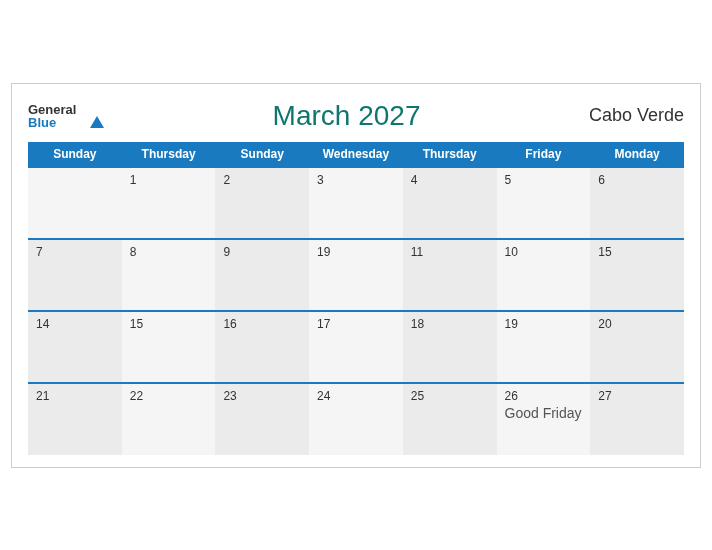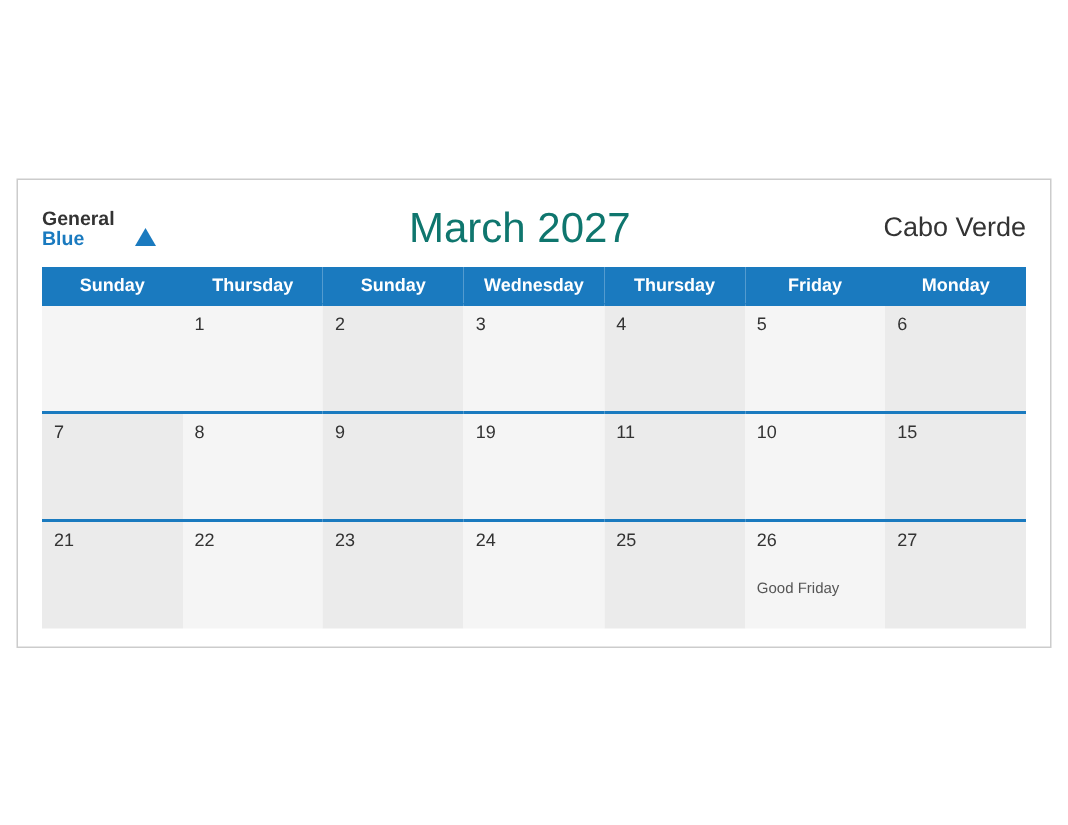--- a/index.html
+++ b/index.html
@@ -95,23 +95,23 @@
       background: #f5f5f5;
     }
     .day-number {
       display: block;
       font-size: 12px;
       color: #333;
       margin-bottom: 2px;
     }
     .holiday-label {
       display: block;
-      font-size: 10px;
+      font-size: 14px;
       color: #555;
-      margin-top: 20px;
+      margin-top: 2px;
     }
   </style>
 </head>
 <body>
 
 <div class="calendar-container">
   <div class="calendar-header">
     <div class="logo-area">
       <span class="logo-general">General</span>
       <span class="logo-blue">
@@ -176,20 +176,43 @@
             <span class="day-number">11</span>
           </td>
         <td>
             <span class="day-number">10</span>
           </td>
         <td>
             <span class="day-number">15</span>
           </td>
       </tr>
 
+      <tr>
+        <td>
+            <span class="day-number">14</span>
+          </td>
+        <td>
+            <span class="day-number">15</span>
+          </td>
+        <td>
+            <span class="day-number">16</span>
+          </td>
+        <td>
+            <span class="day-number">17</span>
+          </td>
+        <td>
+            <span class="day-number">18</span>
+          </td>
+        <td>
+            <span class="day-number">19</span>
+          </td>
+        <td>
+            <span class="day-number">20</span>
+          </td>
+      </tr>
 
       <tr>
         <td>
             <span class="day-number">21</span>
           </td>
         <td>
             <span class="day-number">22</span>
           </td>
         <td>
             <span class="day-number">23</span>

